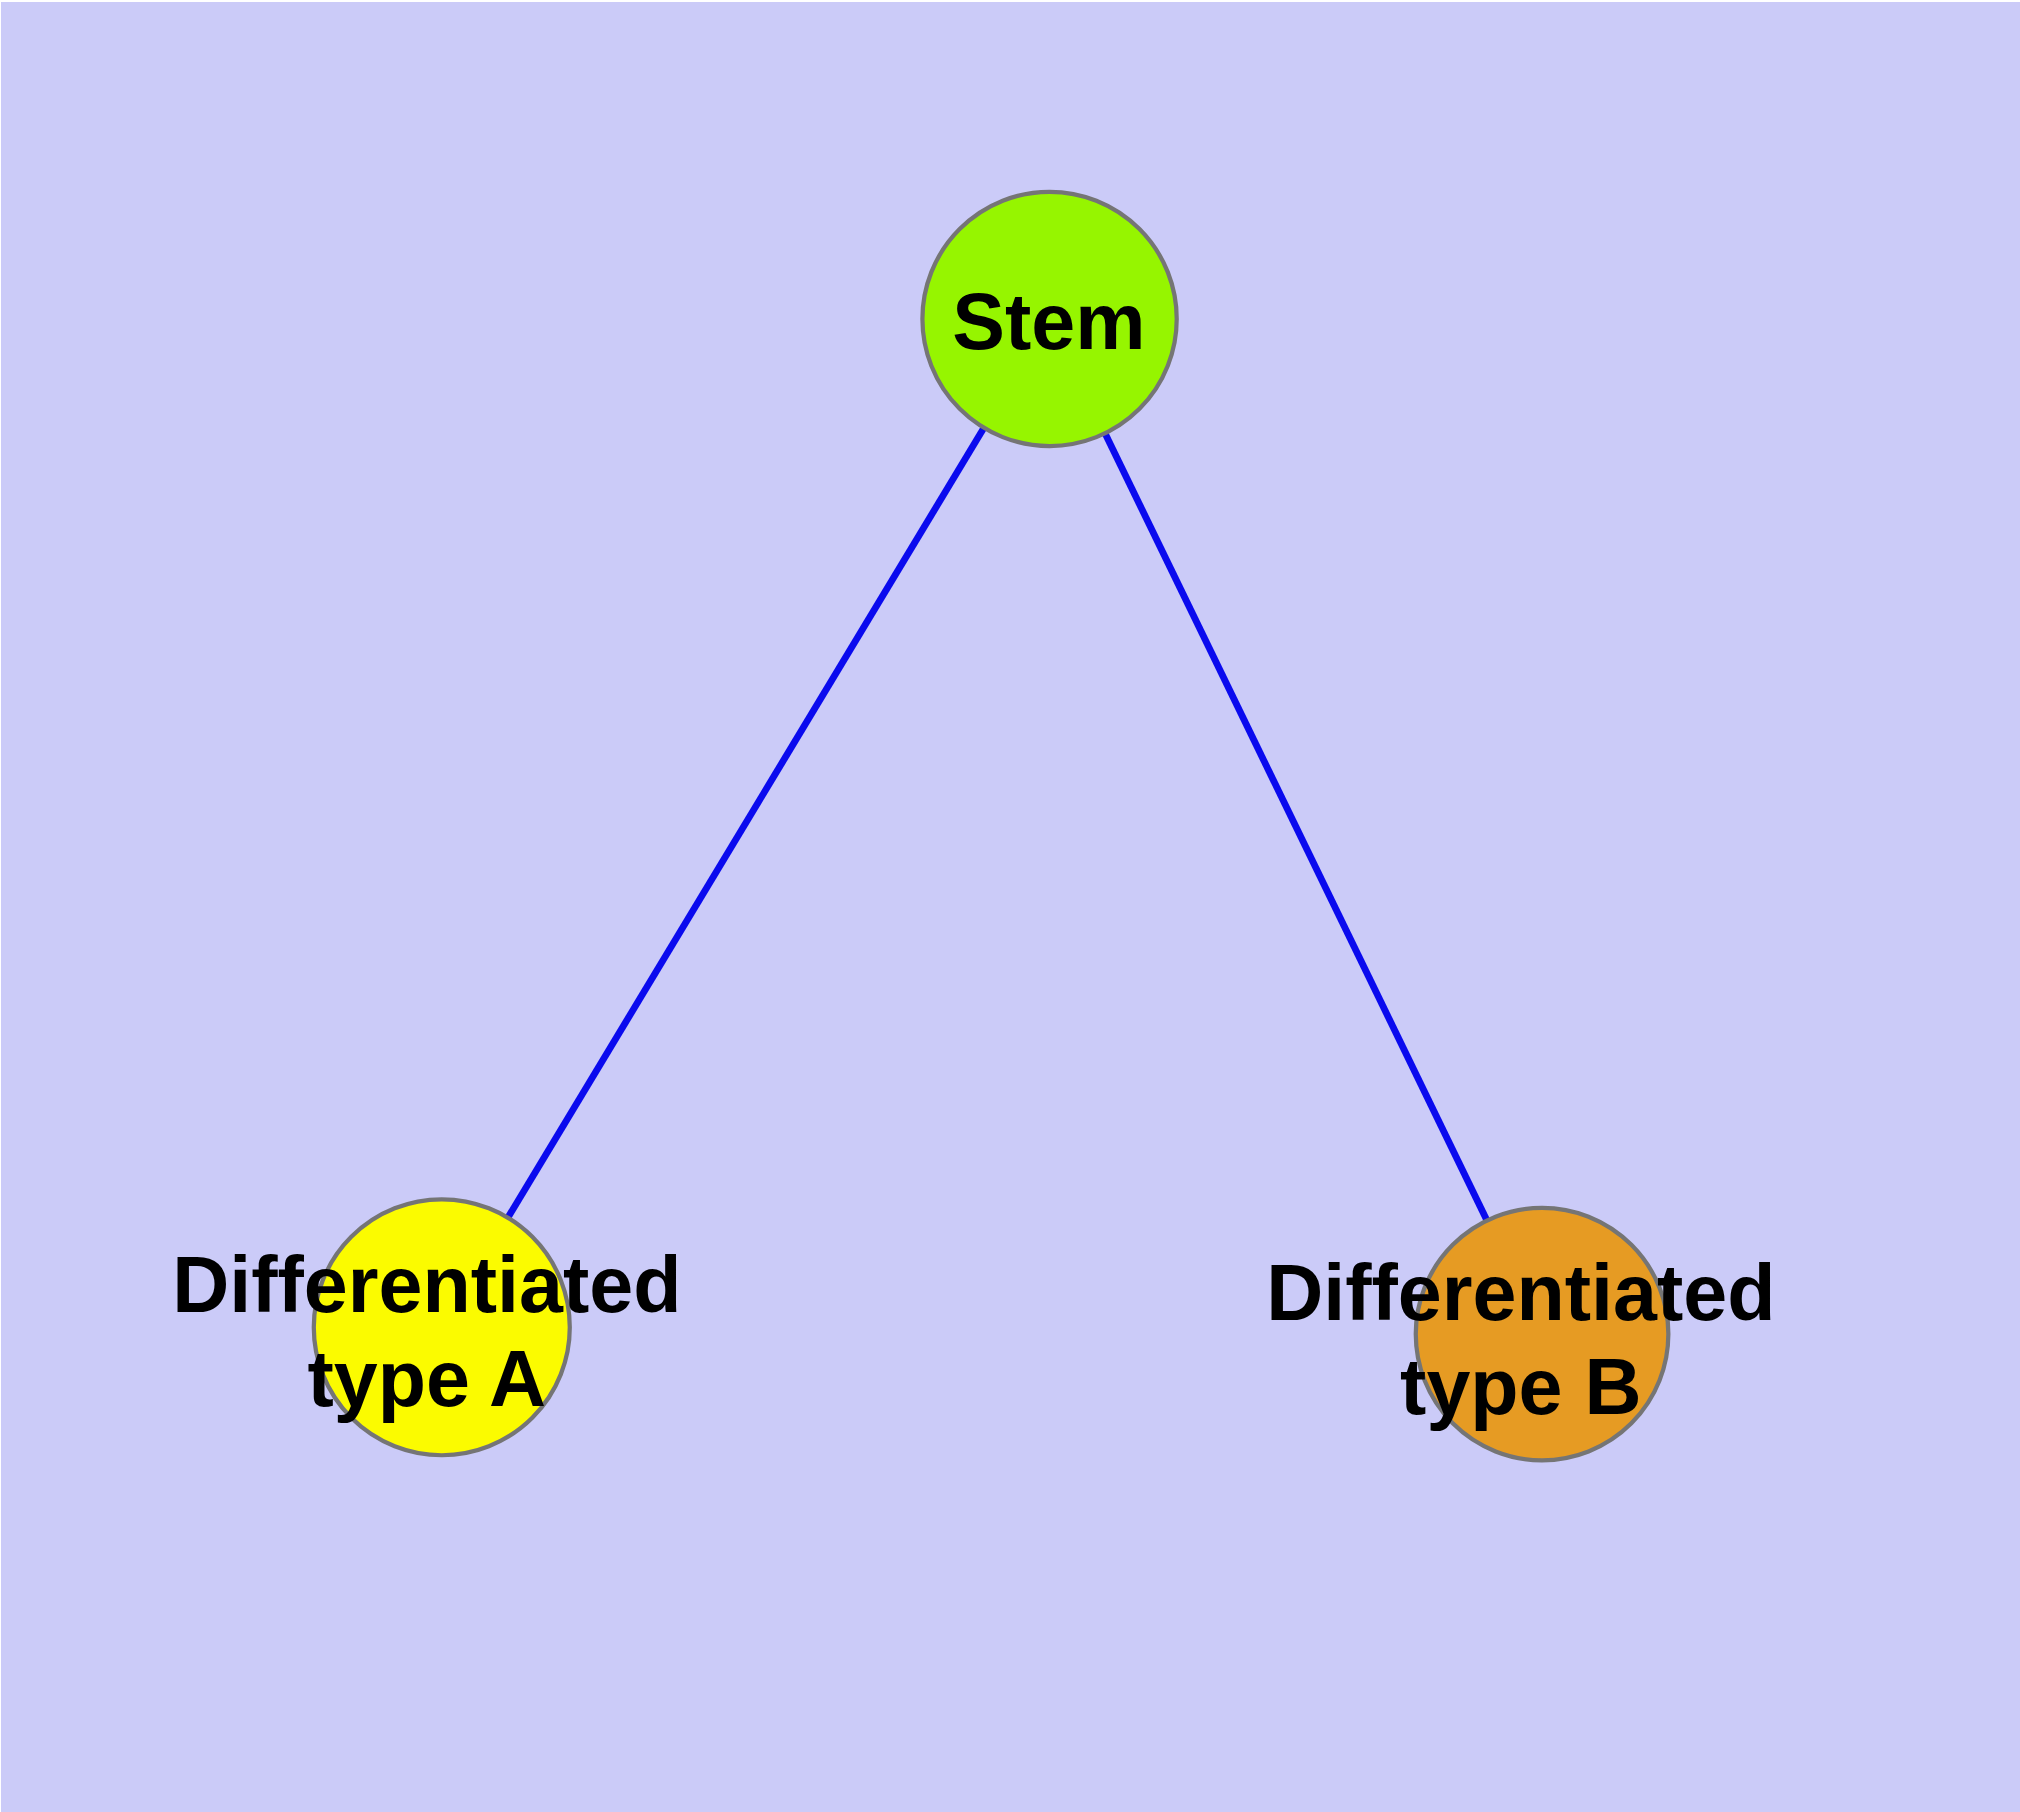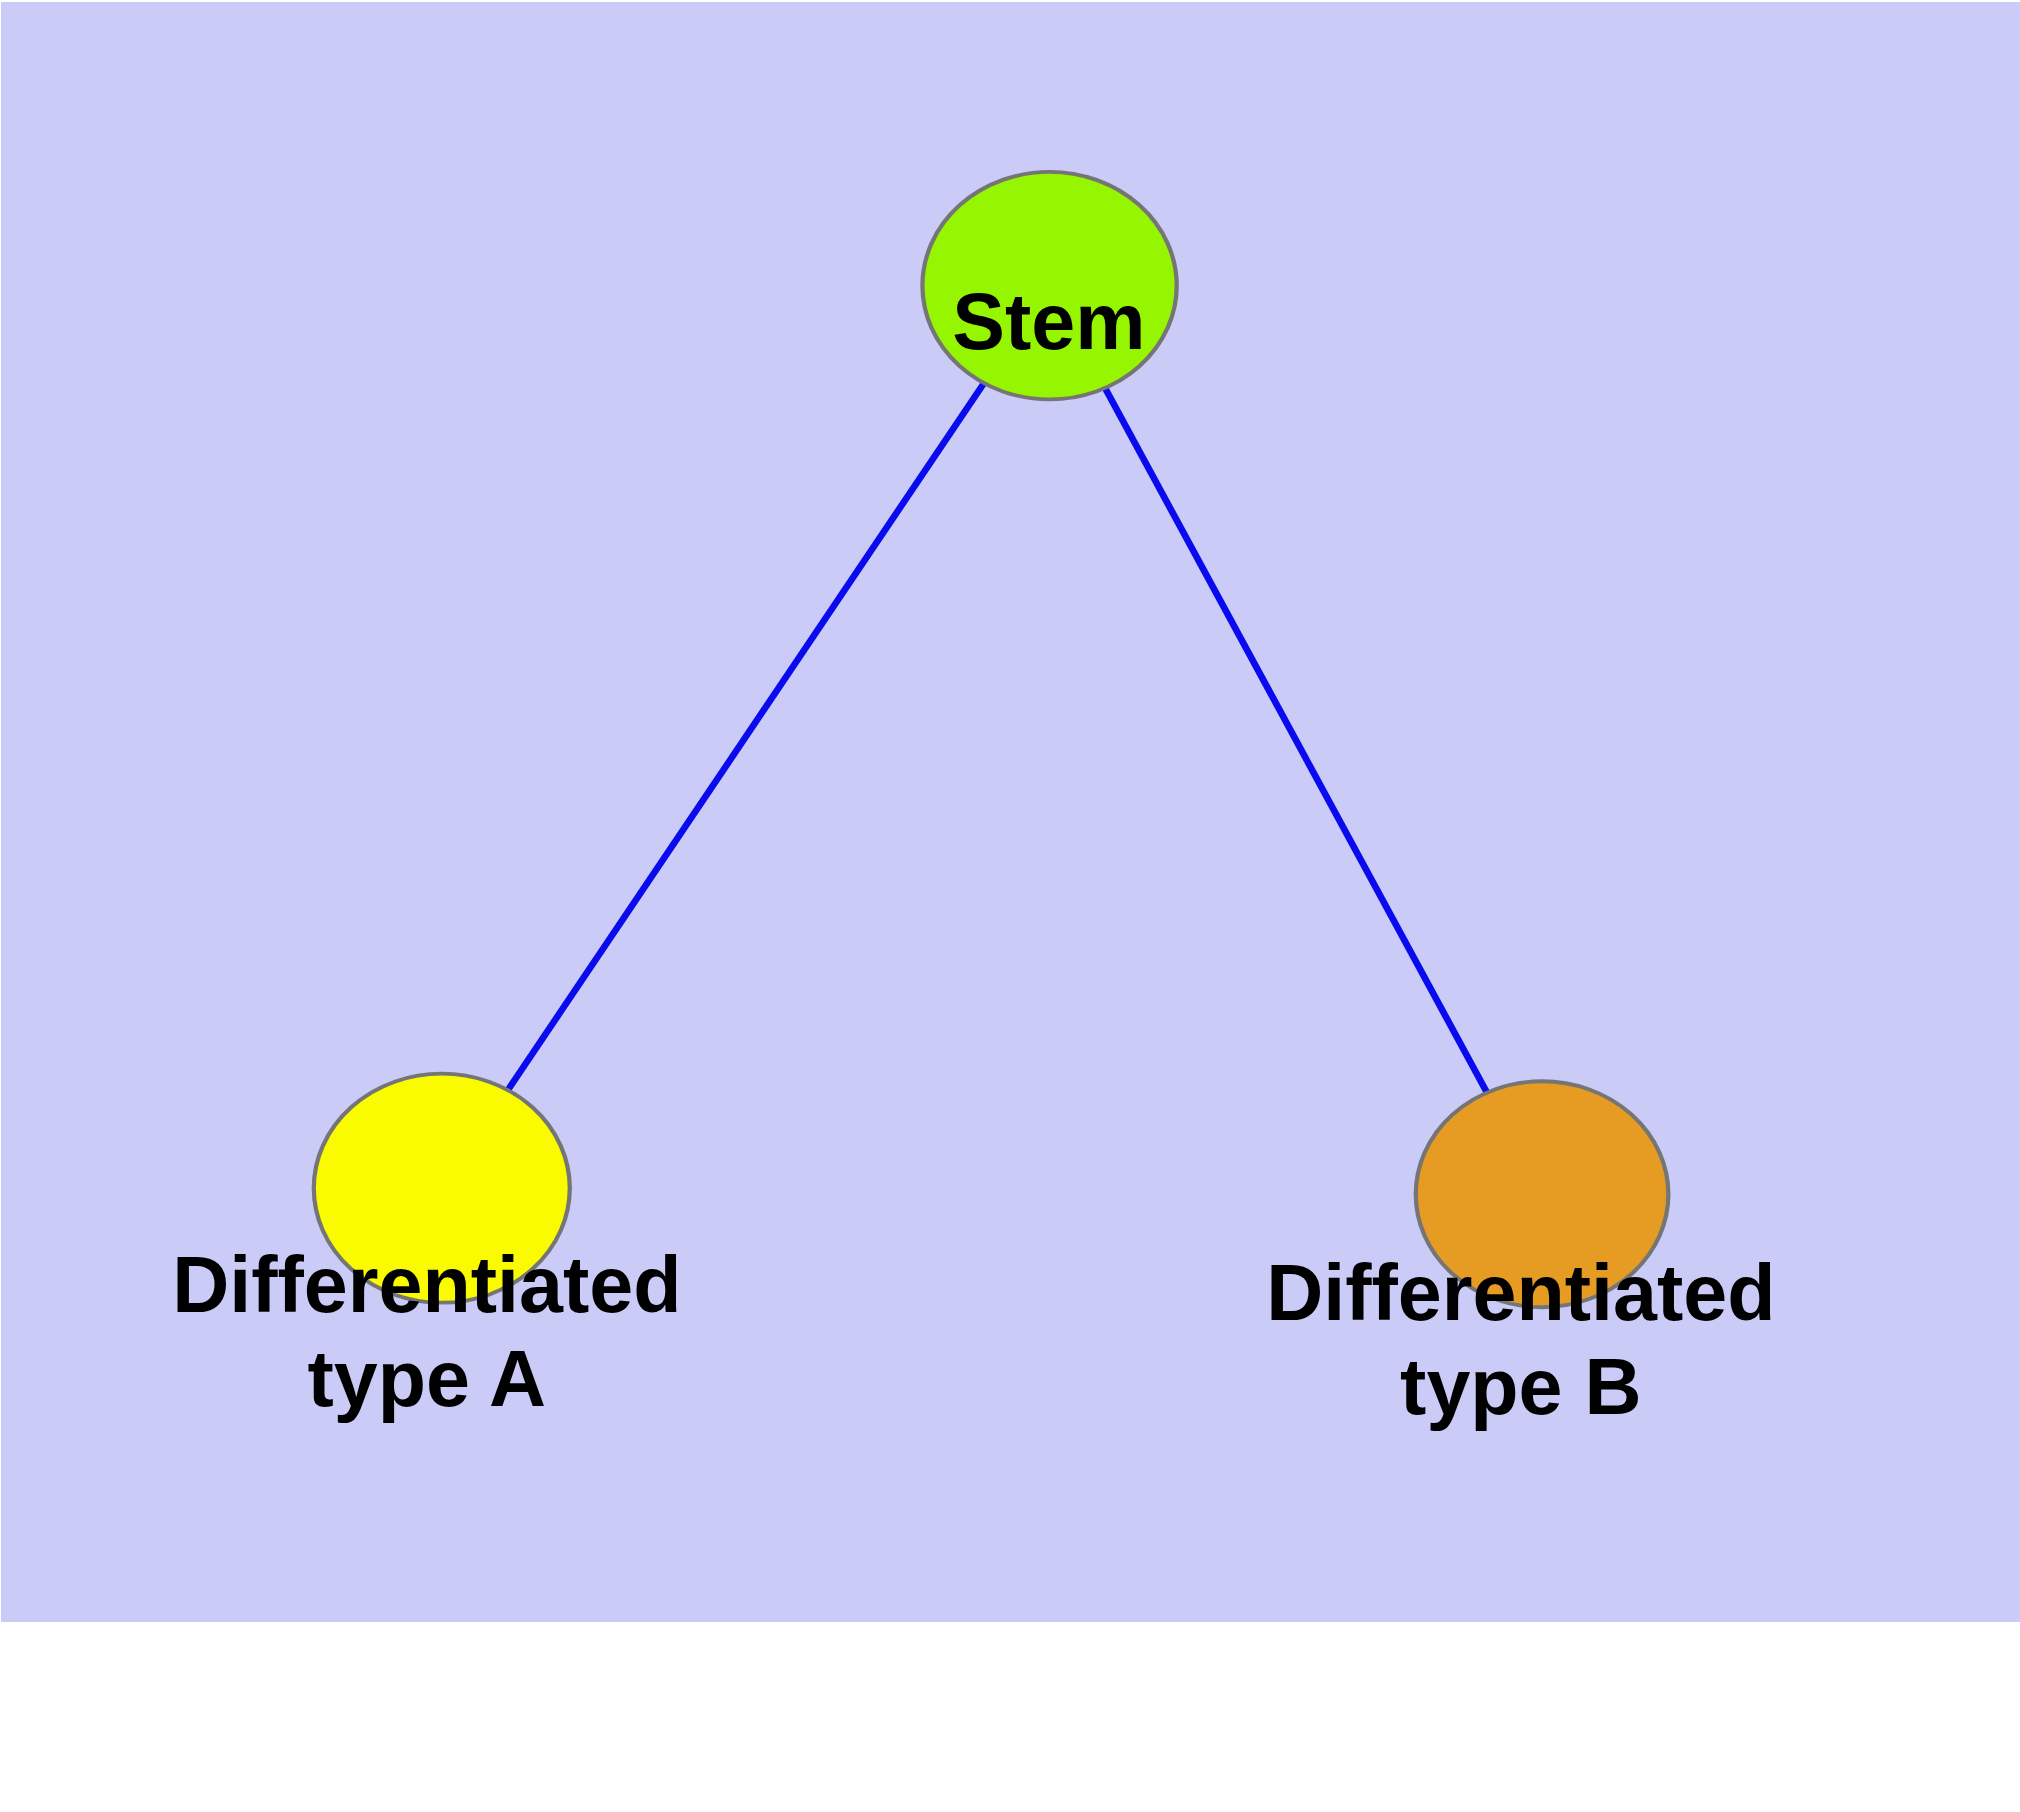--- a/index.html
+++ b/index.html
@@ -8,21 +8,21 @@
     background: #ffffff;
     width: 2021px;
     height: 1812px;
     overflow: hidden;
   }
   .canvas {
     position: absolute;
     top: 1.7px;
     left: 0.8px;
     width: 2020px;
-    height: 1620px;
+    height: 1810px;
   }
   .graph-svg {
     position: absolute;
     top: 0;
     left: 0;
     width: 100%;
     height: 100%;
   }
   .labels-layer {
     position: absolute;

